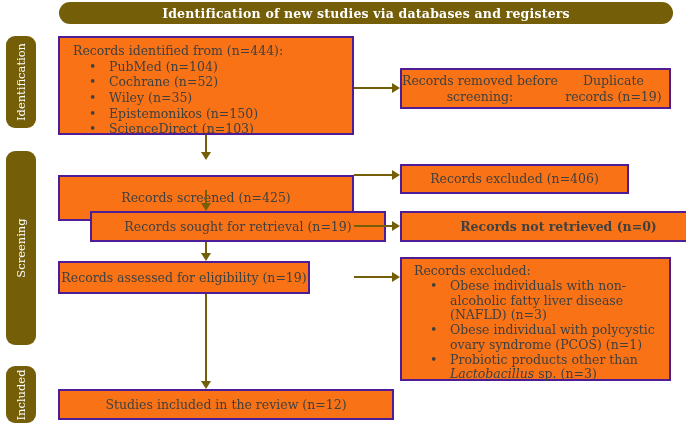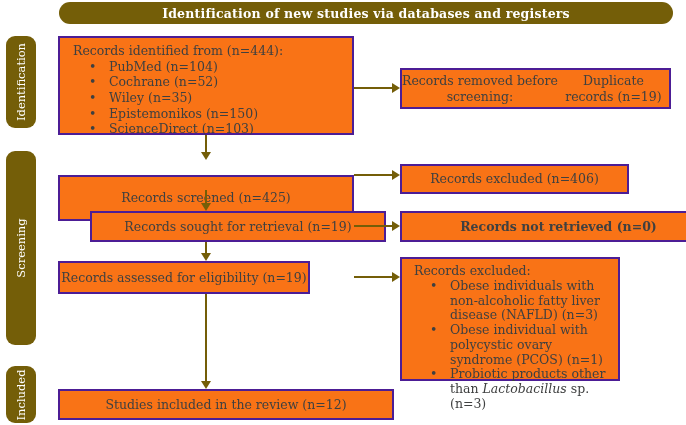--- a/index.html
+++ b/index.html
@@ -32,21 +32,21 @@
     box-sizing:border-box;font-size:12.5px;line-height:1.25;
   }
   .center{display:flex;flex-direction:row;align-items:center;justify-content:center;text-align:center;}
   .b-identified{left:58px;top:36px;width:296px;height:99px;padding:5px 6px 0 13px;}
   .b-removed{left:400px;top:68px;width:271px;height:41px;}
   .b-screened{left:58px;top:160px;width:296px;height:46px;margin-top:15px;}
   .b-excluded{left:400px;top:164px;width:229px;height:30px;}
   .b-sought{left:58px;top:211px;width:296px;height:31px;margin-left:32px;}
   .b-notretrieved{left:400px;top:211px;width:317px;height:31px;font-weight:bold;}
   .b-assessed{left:58px;top:261px;width:252px;height:33px;}
-  .b-reasons{left:400px;top:257px;width:220px;height:124px;padding:5px 4px 0 12px;line-height:1.18;}
+  .b-reasons{left:400px;top:257px;width:271px;height:124px;padding:5px 4px 0 12px;line-height:1.18;}
   .b-included{left:58px;top:389px;width:336px;height:31px;}
   
   .li{display:flex;align-items:flex-start;}
   .li .marker{margin-left:16px;width:20px;flex:0 0 20px;}
   .li .li-text{flex:1 1 auto;}
   
   .hline,.vline{position:absolute;background:#745e08;}
   .hline{height:2px;}
   .vline{width:2px;}
   .head-right{position:absolute;width:0;height:0;border-top:5px solid transparent;border-bottom:5px solid transparent;border-left:8px solid #745e08;}

